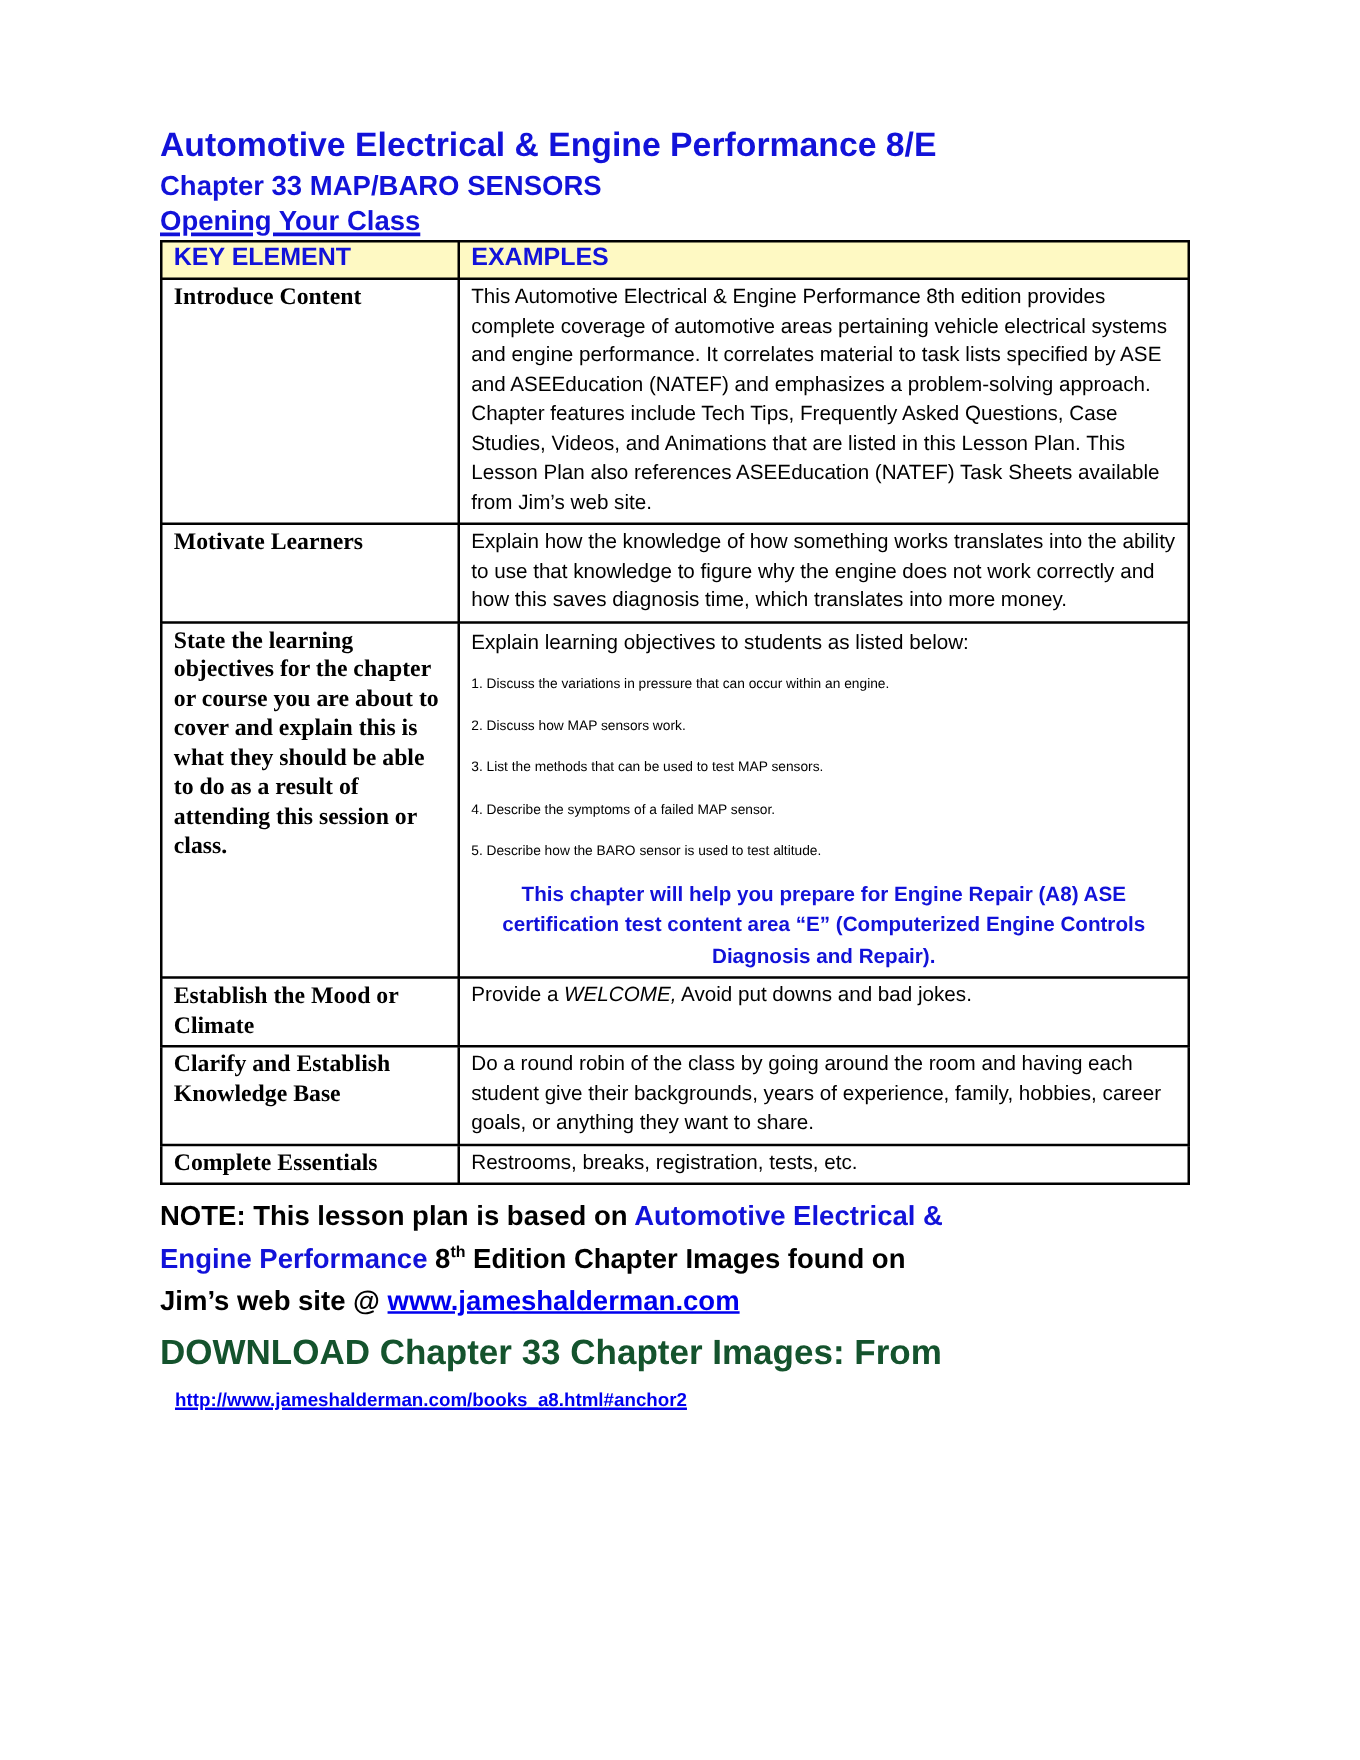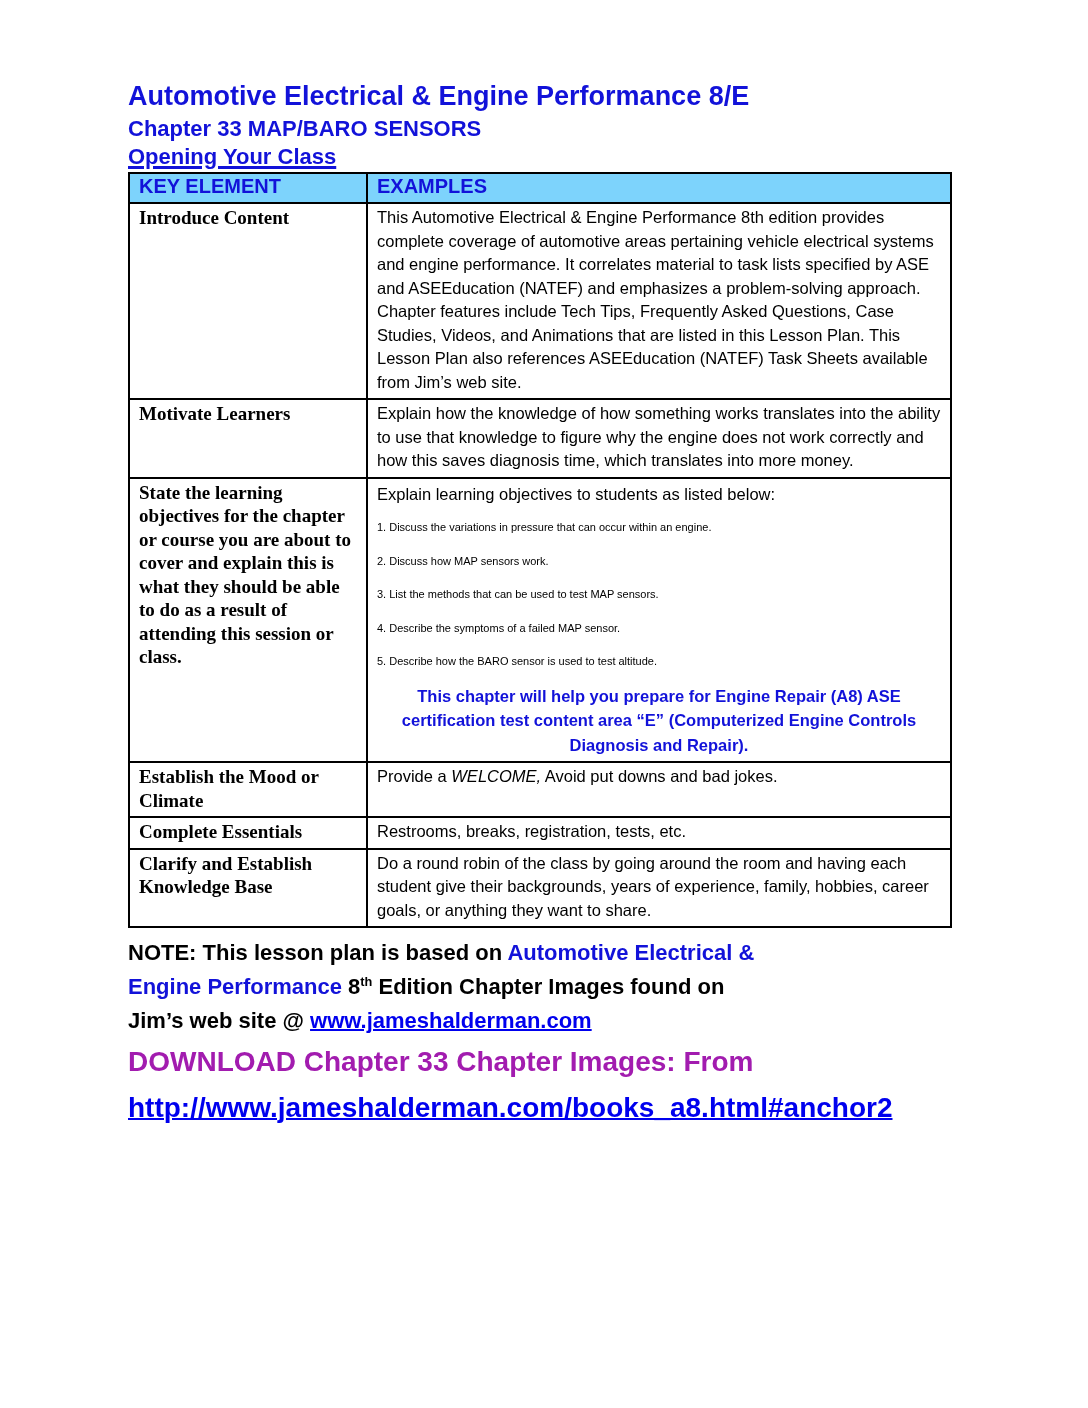--- a/index.html
+++ b/index.html
@@ -6,21 +6,21 @@
   html, body { margin: 0; padding: 0; }
   body {
     width: 1088px; height: 1408px;
     background: #ffffff;
     font-family: "Liberation Sans", sans-serif;
     color: #000;
   }
   .page {
     position: relative;
     width: 1017px; height: 1408px;
-    padding: 80px 100px 0 128px;
+    padding: 100px 100px 0 128px;
   }
   .doc-title {
     color: #1212D9;
     font-size: 27px;
     font-weight: bold;
     line-height: 33px;
     margin: 0;
     letter-spacing: 0;
   }
   .doc-chapter {
@@ -47,21 +47,21 @@
     width: 822px;
     table-layout: fixed;
   }
   table.lesson th, table.lesson td {
     border: 2px solid #000;
     padding: 2px 9px 4px 9px;
     vertical-align: top;
     text-align: left;
   }
   table.lesson th {
-    background: #7dd3fc;
+    background: #fef9c3;
     color: #1212D9;
     font-size: 20px;
     font-weight: bold;
     height: 28px;
     padding-top: 1px;
   }
   td.key-cell {
     font-weight: bold;
     font-size: 19px;
     line-height: 23.5px;
@@ -91,34 +91,35 @@
   }
   .blue-text { color: #1212D9; }
   .link {
     color: #0000EE;
     text-decoration: underline;
     text-decoration-thickness: 2px;
     cursor: pointer;
   }
   sup.sup { font-size: 0.58em; line-height: 0; }
   .download-line {
-    color: #a21caf;
+    color: #14532d;
     font-size: 28px;
     font-weight: bold;
     line-height: 32px;
     margin: 8px 0 0 0;
   }
   .download-link-line { margin: 14px 0 0 0; }
   .big-link {
     color: #0000EE;
-    font-size: 28px;
+    font-size: 15px;
     font-weight: bold;
     text-decoration: underline;
     text-decoration-thickness: 2px;
     cursor: pointer;
+    margin-left: 12px;
   }
   em.wl { font-style: italic; }
 </style>
 </head>
 <body>
 
 <div class="page">
 
   <h1 class="doc-title">Automotive Electrical &amp; Engine Performance 8/E</h1>
   <h2 class="doc-chapter">Chapter 33 MAP/BARO SENSORS</h2>
@@ -156,26 +157,26 @@
           <div class="obj-item">4. Describe the symptoms of a failed MAP sensor.</div>
           <div class="obj-item">5. Describe how the BARO sensor is used to test altitude.</div>
           <div class="blue-note">This chapter will help you prepare for Engine Repair (A8) ASE certification test content area “E” (Computerized Engine Controls Diagnosis and Repair).</div>
         </td>
       </tr>
       <tr class="row-mood">
         <td class="key-cell">Establish the Mood or Climate</td>
         <td class="ex-cell"><span>Provide a </span><em class="wl">WELCOME,</em><span> Avoid put downs and bad jokes.</span></td>
       </tr>
       <tr>
+        <td class="key-cell">Clarify and Establish Knowledge Base</td>
+        <td class="ex-cell">Do a round robin of the class by going around the room and having each student give their backgrounds, years of experience, family, hobbies, career goals, or anything they want to share.</td>
+      </tr>
+      <tr>
         <td class="key-cell">Complete Essentials</td>
         <td class="ex-cell">Restrooms, breaks, registration, tests, etc.</td>
-      </tr>
-      <tr>
-        <td class="key-cell">Clarify and Establish Knowledge Base</td>
-        <td class="ex-cell">Do a round robin of the class by going around the room and having each student give their backgrounds, years of experience, family, hobbies, career goals, or anything they want to share.</td>
       </tr>
     </tbody>
   </table>
 
   <p class="footer-note"><span>NOTE: This lesson plan is based on </span><span class="blue-text">Automotive Electrical &amp;</span><br><span class="blue-text">Engine Performance</span><span> 8</span><sup class="sup">th</sup><span> Edition Chapter Images found on</span><br><span>Jim’s web site @ </span><span class="link">www.jameshalderman.com</span></p>
 
   <p class="download-line">DOWNLOAD Chapter 33 Chapter Images: From</p>
 
   <p class="download-link-line"><span class="big-link">http://www.jameshalderman.com/books_a8.html#anchor2</span></p>
 

